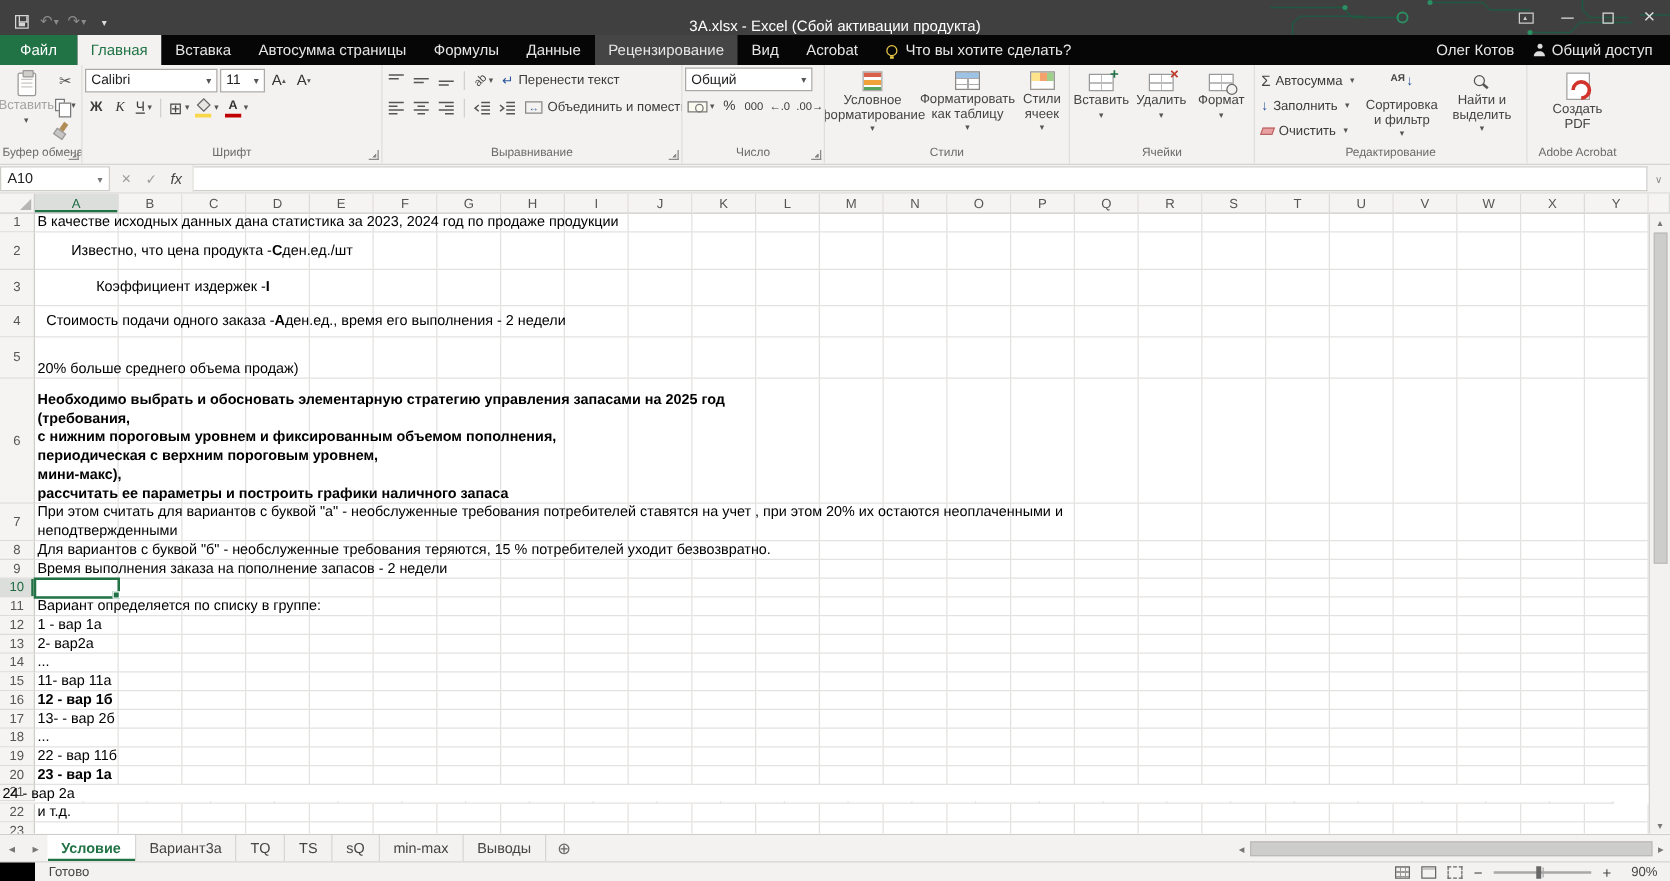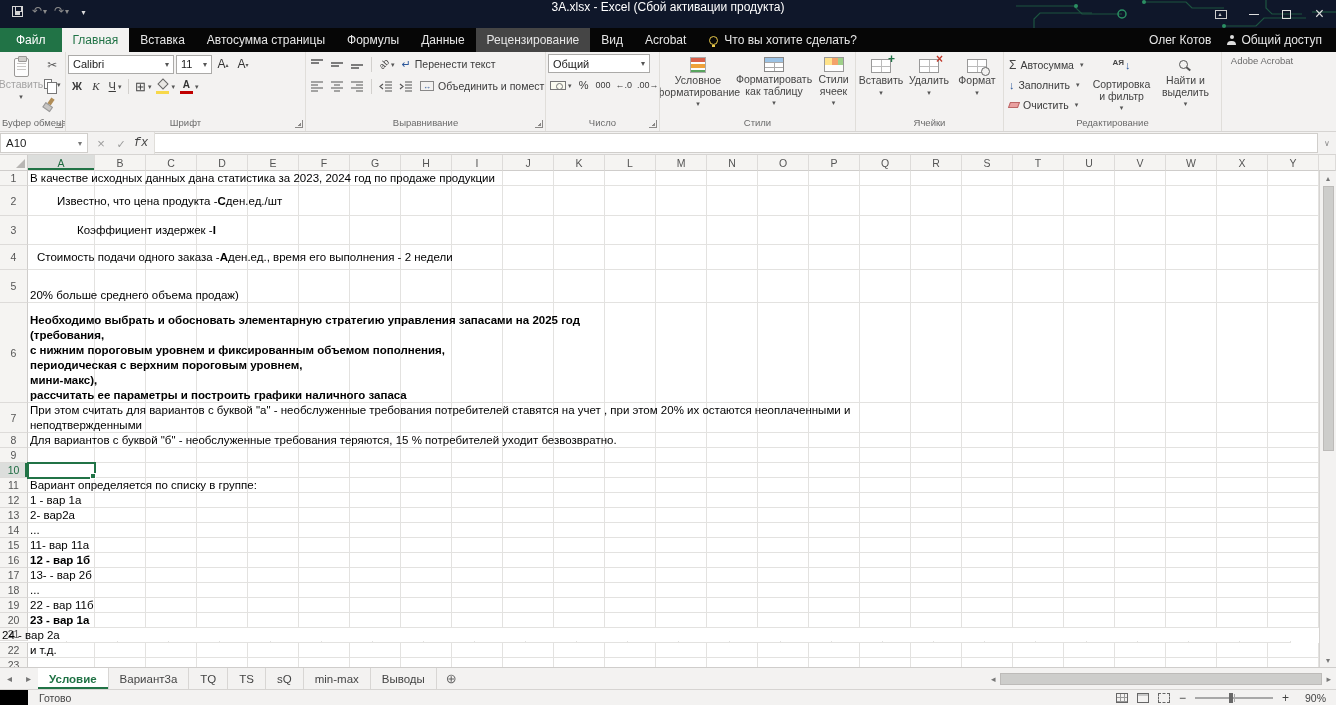--- a/index.html
+++ b/index.html
@@ -1,19 +1,19 @@
 <!DOCTYPE html>
 <html><head>
 <meta charset="utf-8">
 <style>
 *{box-sizing:border-box;margin:0;padding:0}
 html,body{width:1336px;height:705px;overflow:hidden;font-family:"Liberation Sans",sans-serif;background:#000}
 .app{width:1336px;height:705px;display:flex;flex-direction:column;background:#fff}
 
-.titlebar{height:28px;background:#0f172a;color:#eee;display:flex;align-items:flex-start;position:relative;flex:none}
+.titlebar{height:28px;background:#404040;color:#eee;display:flex;align-items:flex-end;position:relative;flex:none}
 .circuit{position:absolute;right:0;top:0;pointer-events:none;z-index:0}
 .qat{display:flex;align-items:center;gap:1px;padding-left:7px;z-index:1}
 .qat-btn{min-width:21px;height:22px;display:inline-flex;align-items:center;justify-content:center;font-size:12px;color:#dcdcdc}
 .qat-btn.dim{color:#8b8b8b}
 .qat-btn .mini{font-size:6px;margin-left:1px}
 .floppy{width:11px;height:11px;border:1px solid #d5d5d5;position:relative;display:inline-block}
 .floppy::before{content:"";position:absolute;top:0;left:2px;width:5px;height:4px;border:1px solid #d5d5d5;border-top:none}
 .floppy::after{content:"";position:absolute;bottom:1px;left:2px;width:5px;height:3px;background:#d5d5d5}
 .undo-ic::before{content:"↶"}.redo-ic::before{content:"↷"}.caret-ic::before{content:"▾";font-size:8px}
 .wtitle{position:absolute;left:0;right:0;text-align:center;font-size:12px;color:#fff;z-index:0}
@@ -106,21 +106,21 @@
 .pdf-ic{width:19px;height:22px;border:1px solid #a0a0a0;background:#fff;position:relative;margin-top:1px}
 .pdf-ic::after{content:"";position:absolute;left:3px;top:5px;width:10px;height:10px;border:3px solid #d0342c;border-radius:50%;border-bottom-color:rgba(0,0,0,0);transform:rotate(45deg)}
 
 .fbar{height:23px;background:#f3f2f1;display:flex;align-items:stretch;border-bottom:1px solid #d6d4d2;flex:none}
 .namebox{width:88px;background:#fff;border:1px solid #d0cecb;display:flex;align-items:center;padding:0 5px;font-size:11.5px;color:#222;margin:1px 0 1px 0}
 .namebox::after{content:"▾";font-size:8px;color:#777;margin-left:auto}
 .fbtns{display:flex;align-items:center;padding:0 3px;border-right:1px solid #e0deda}
 .fbtn{width:20px;height:20px;display:inline-flex;align-items:center;justify-content:center;color:#9b9b9b}
 .x-ic::before{content:"×";font-size:13px}
 .check-ic::before{content:"✓";font-size:11px}
-.fx{font-family:Liberation Mono, monospace;font-style:italic;font-size:12px;color:#444}
+.fx{font-family:Liberation Sans, sans-serif;font-style:italic;font-size:12px;color:#444}
 .finput{flex:1;background:#fff;border:1px solid #d0cecb;border-left:none;margin:1px 0;font-size:11.5px;display:flex;align-items:center;padding:0 4px}
 .fexp{width:18px;display:flex;align-items:center;justify-content:center;color:#888}
 .fexp::before{content:"∨";font-size:8px}
 
 .gridwrap{position:relative;flex:1;overflow:hidden;background:#fff}
 .cheads{display:flex;height:16px;background:#f5f4f2}
 .corner{width:28px;height:16px;border-right:1px solid #cfcdcb;border-bottom:1px solid #cfcdcb;position:relative;background:#f5f4f2;flex:none}
 .corner::after{content:"";position:absolute;right:2px;bottom:2px;border-style:solid;border-width:0 0 9px 9px;border-color:rgba(0,0,0,0) rgba(0,0,0,0) #b8b6b4 rgba(0,0,0,0)}
 .col-h{height:16px;border-right:1px solid #dddbd9;border-bottom:1px solid #cfcdcb;display:flex;align-items:center;justify-content:center;font-size:10.5px;color:#555;flex:none;background:#f5f4f2}
 .col-h.sel{background:#dcdedc;color:#1e6b41;box-shadow:inset 0 -2px 0 #217346}
@@ -452,20 +452,26 @@
         </div>
         <div class="bigbtn dd" style="width:58px">
           <span class="find-ic"></span>
           <span class="bb-label">Найти и выделить</span>
         </div>
       </div>
       <div class="glabel"><span>Редактирование</span></div>
     </div>
 
     <div class="rgroup" style="width:80px;border-right:none">
+      <div class="gc" style="justify-content:center;width:100%">
+        <div class="bigbtn" style="width:52px">
+          <span class="pdf-ic"></span>
+          <span class="bb-label">Создать PDF</span>
+        </div>
+      </div>
       <div class="glabel"><span>Adobe Acrobat</span></div>
     </div>
 
   </div>
 
   <div class="fbar">
     <div class="namebox">
         <span>A10</span>
       </div>
     <div class="fbtns">
@@ -808,20 +814,21 @@
             <div class="cell" style="width: 51px;"></div>
             <div class="cell" style="width: 51px;"></div>
             <div class="cell" style="width: 51px;"></div>
             <div class="cell" style="width: 51px;"></div>
             <div class="cell" style="width: 51px;"></div>
             <div class="cell" style="width: 51px;"></div>
             <div class="cell" style="width: 51px;"></div>
             <div class="cell" style="width: 51px;"></div>
             <div class="cell" style="width: 51px;"></div>
             <div class="cell" style="width: 51px;"></div>
+            <div class="cell-text" style="left: 2px;"><span>Время выполнения заказа на пополнение  запасов - 2 недели</span></div>
           </div>
         </div>
         <div class="grid-row" style="height: 15px;">
           <div class="row-h sel">10</div>
           <div class="cellrow">
             <div class="cell active" style="width: 67px;"></div>
             <div class="cell" style="width: 51px;"></div>
             <div class="cell" style="width: 51px;"></div>
             <div class="cell" style="width: 51px;"></div>
             <div class="cell" style="width: 51px;"></div>

